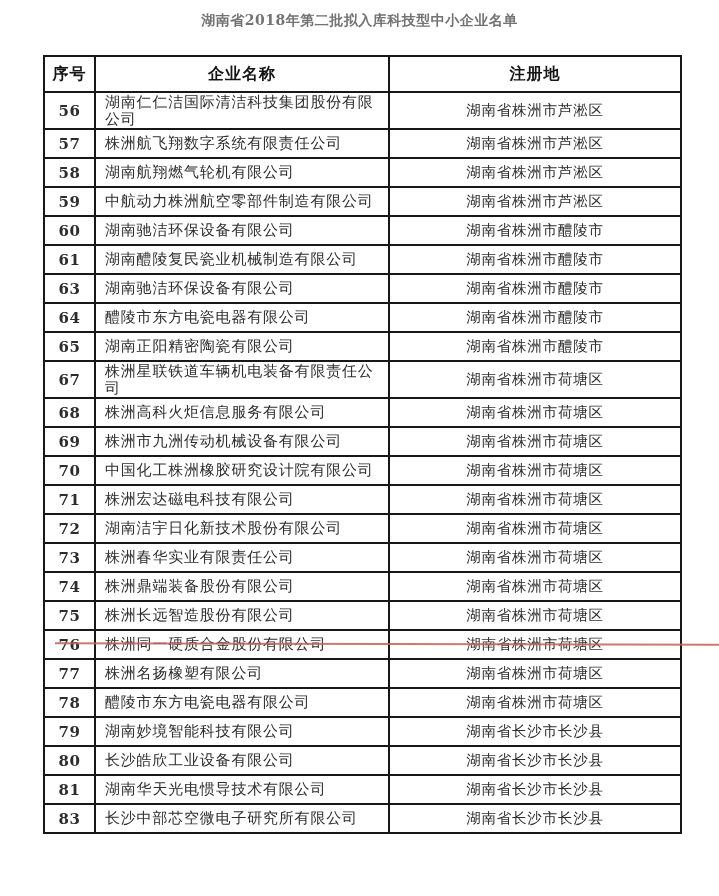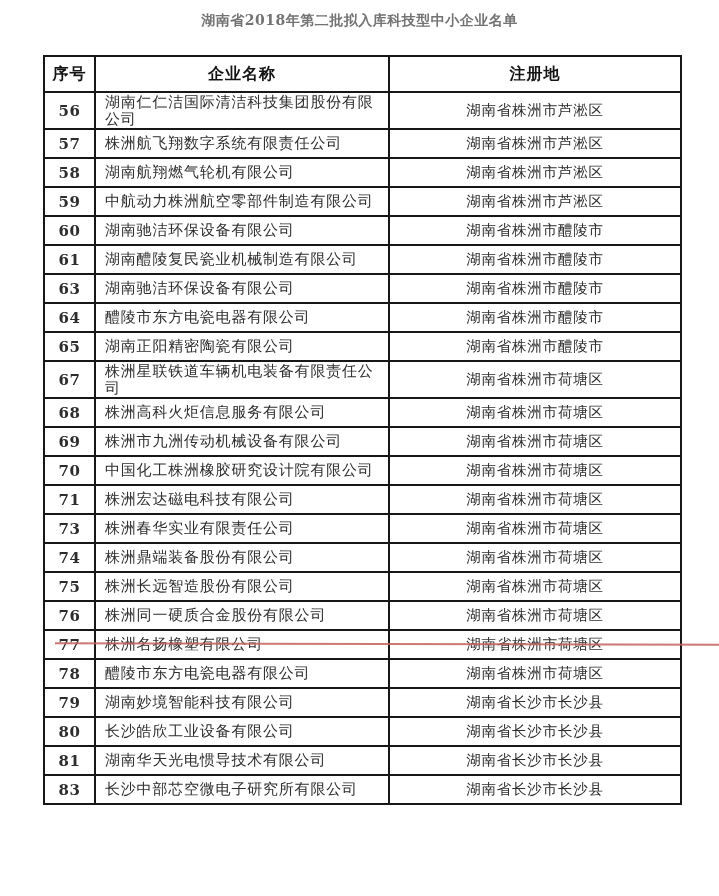--- a/index.html
+++ b/index.html
@@ -181,20 +181,25 @@
     <td class="name">中国化工株洲橡胶研究设计院有限公司</td>
     <td class="loc">湖南省株洲市荷塘区</td>
   </tr>
 
   <tr>
     <td class="no">71</td>
     <td class="name">株洲宏达磁电科技有限公司</td>
     <td class="loc">湖南省株洲市荷塘区</td>
   </tr>
 
+  <tr>
+    <td class="no">72</td>
+    <td class="name">湖南洁宇日化新技术股份有限公司</td>
+    <td class="loc">湖南省株洲市荷塘区</td>
+  </tr>
 
   <tr>
     <td class="no">73</td>
     <td class="name">株洲春华实业有限责任公司</td>
     <td class="loc">湖南省株洲市荷塘区</td>
   </tr>
 
   <tr>
     <td class="no">74</td>
     <td class="name">株洲鼎端装备股份有限公司</td>

